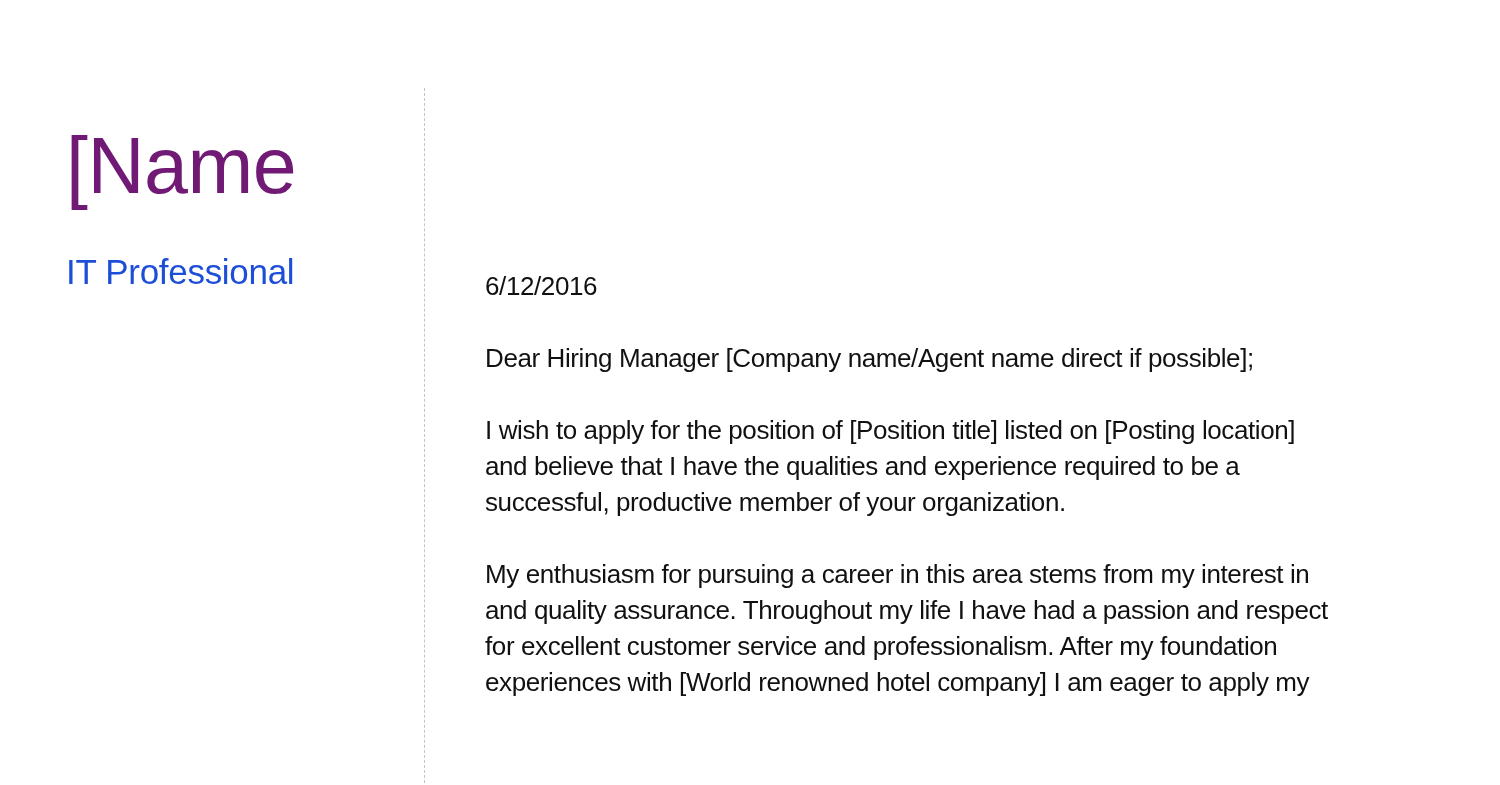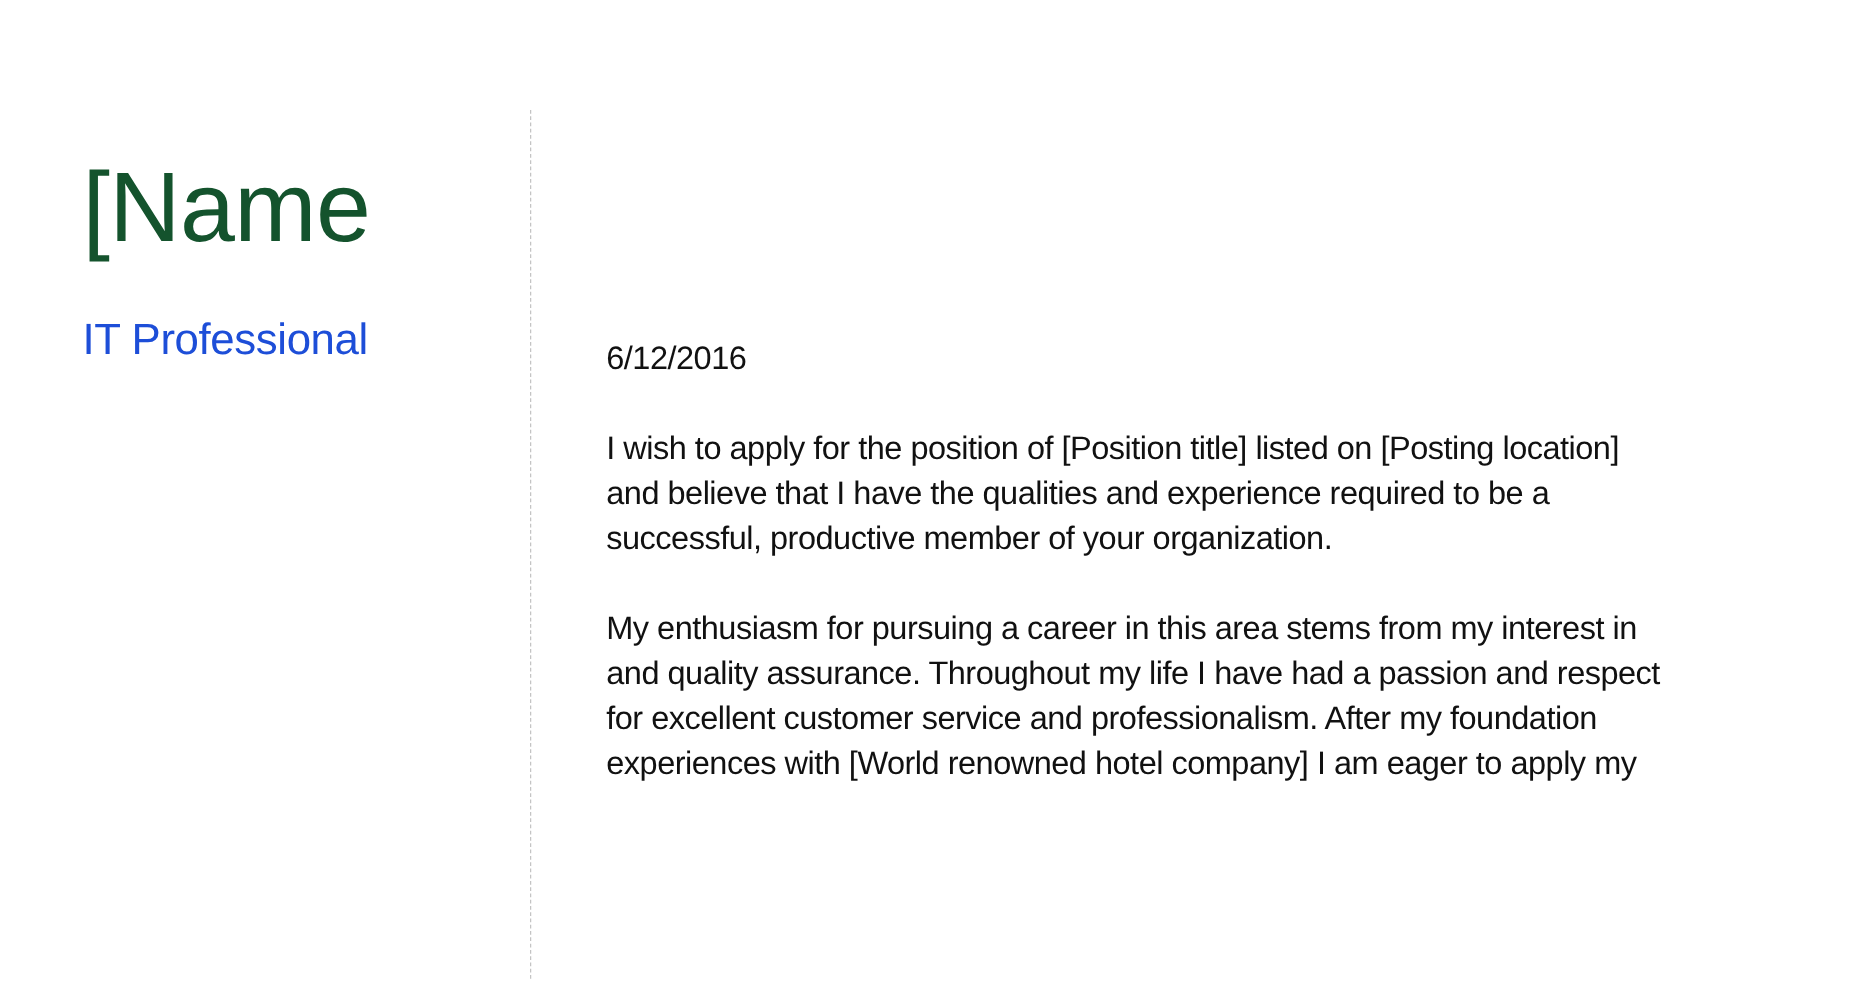--- a/index.html
+++ b/index.html
@@ -28,21 +28,21 @@
       left: 66px;
       top: 110px;
       width: 330px;
     }
     .name {
       font-size: 79px;
       line-height: 112px;
       letter-spacing: -0.5px;
       margin: 0;
       font-weight: normal;
-      color: #14532d;
+      color: #701a75;
     }
     .job-title {
       margin-top: 30px;
       font-size: 35px;
       line-height: 40px;
       color: #1d4ed8;
       letter-spacing: -0.3px;
     }
     .divider {
       position: absolute;
@@ -79,20 +79,21 @@
     <h1 class="name">
       <span style="display:block">[Name</span>
     </h1>
     <div class="job-title">IT Professional</div>
   </div>
 
   <div class="divider"></div>
 
   <div class="letter">
     <p>6/12/2016</p>
+    <p>Dear Hiring Manager [Company name/Agent name direct if possible];</p>
     <p>
       <span class="line">I wish to apply for the position of [Position title] listed on [Posting location]</span>
       <span class="line">and believe that I have the qualities and experience required to be a</span>
       <span class="line">successful, productive member of your organization.</span>
     </p>
     <p>
       <span class="line">My enthusiasm for pursuing a career in this area stems from my interest in</span>
       <span class="line">and quality assurance. Throughout my life I have had a passion and respect</span>
       <span class="line">for excellent customer service and professionalism. After my foundation</span>
       <span class="line">experiences with [World renowned hotel company] I am eager to apply my</span>

